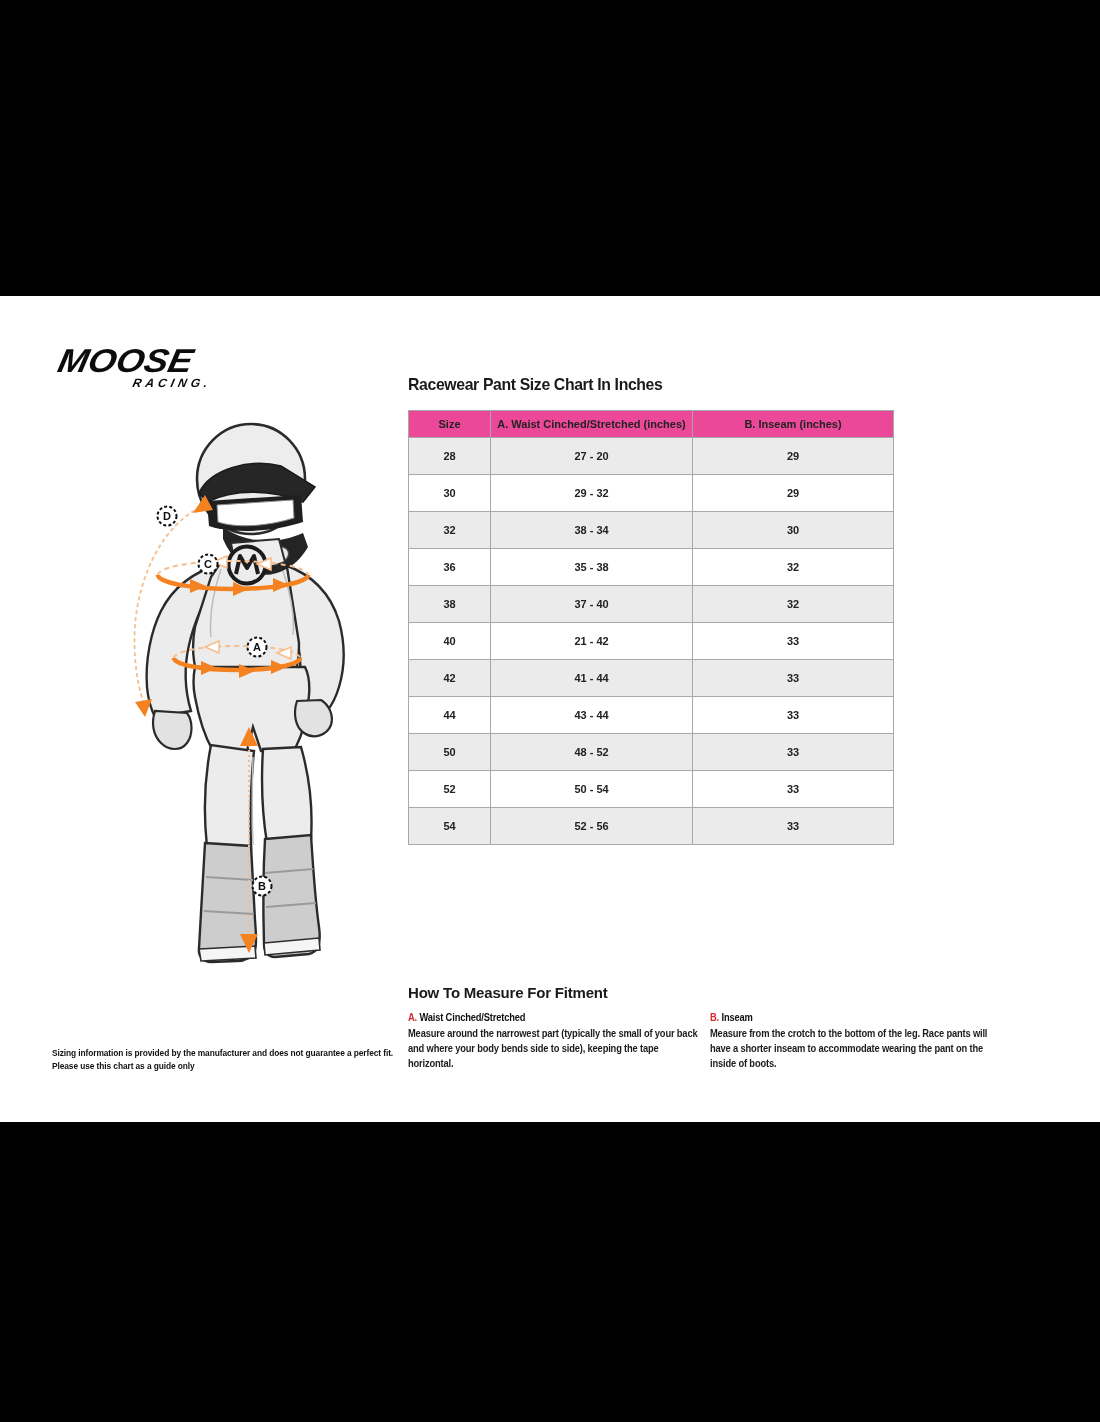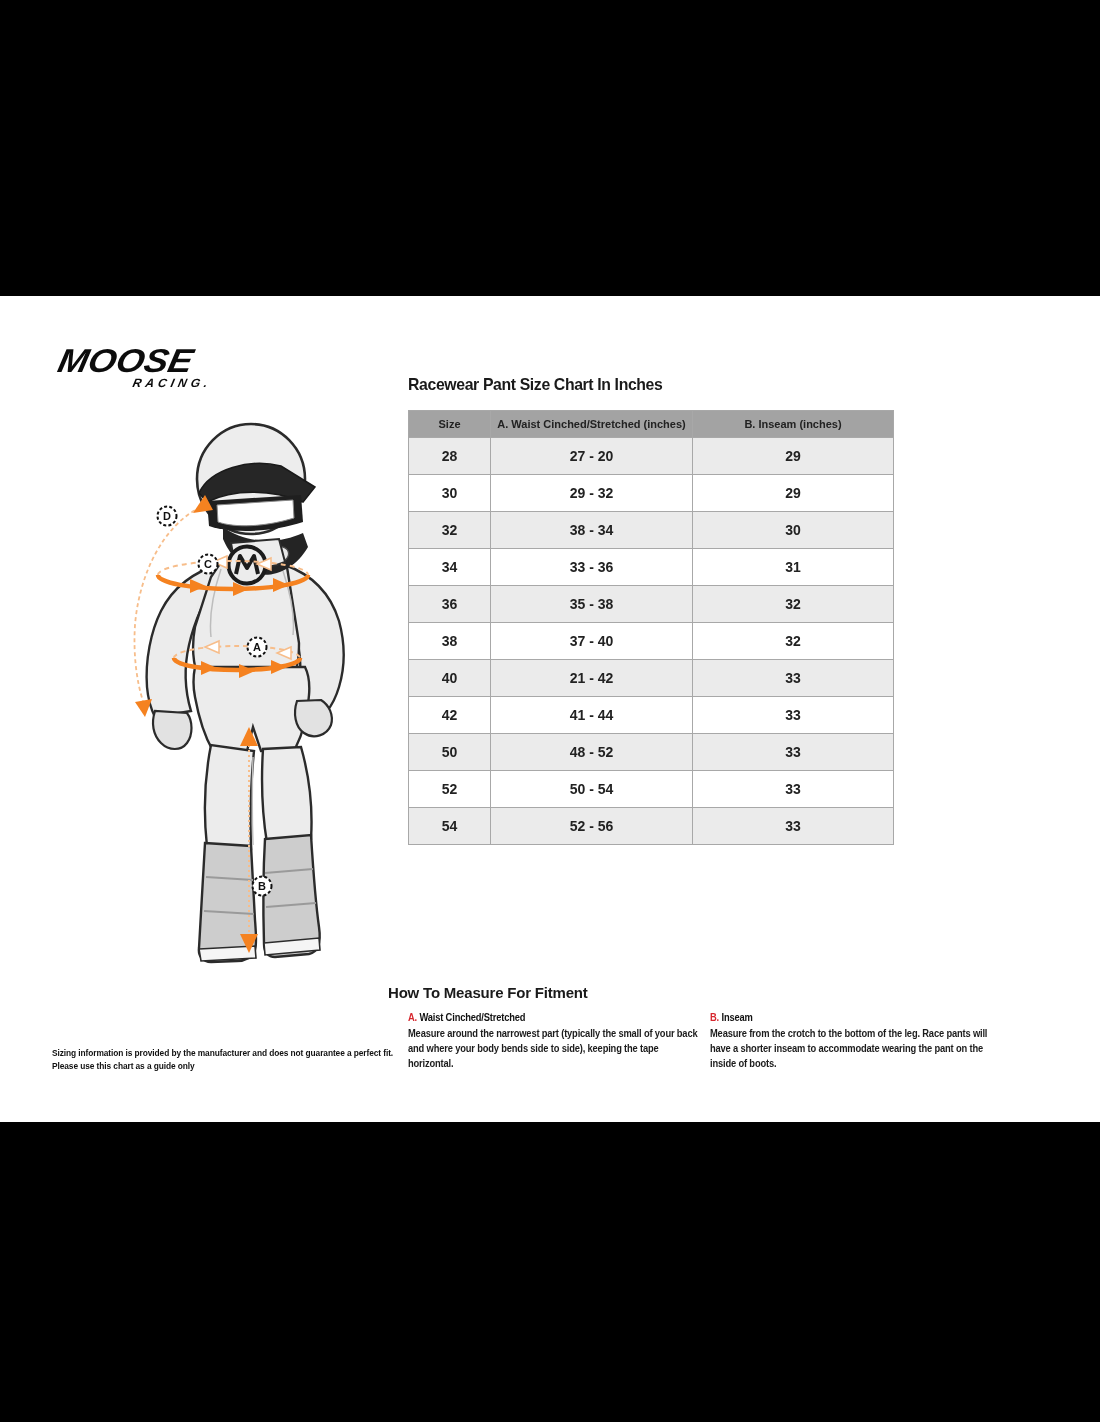--- a/index.html
+++ b/index.html
@@ -10,27 +10,27 @@
   .letterbox.bottom { top:1122px; height:300px; }
 
   
   .logo { position:absolute; left:55px; top:342px; width:160px; color:#0c0c0c; }
   .logo-moose { font-size:36px; font-weight:bold; font-style:italic; letter-spacing:0px; transform:skewX(-12deg) scaleY(0.92); transform-origin:left bottom; line-height:36px; }
   .logo-racing { font-size:12px; font-weight:bold; font-style:italic; letter-spacing:4px; text-align:right; margin-top:-2px; padding-right:2px; transform:skewX(-12deg); transform-origin:left top; }
 
   
   .chart-title { position:absolute; left:408px; top:375px; font-size:17px; font-weight:bold; color:#1a1a1a; letter-spacing:-0.4px; transform:scaleX(0.93); transform-origin:left top; white-space:nowrap; }
   table.size-table { position:absolute; left:408px; top:410px; width:485px; border-collapse:collapse; border:1px solid #8c8c8c; table-layout:fixed; }
-  table.size-table th { background:#a3a3a3; height:27px; font-size:11px; font-weight:bold; color:#222; border:1px solid #a8a8a8; text-align:center; vertical-align:middle; }
-  table.size-table td { height:37px; font-size:14px; font-weight:bold; color:#222; border:1px solid #a8a8a8; text-align:center; vertical-align:middle; background:#ffffff; }
+  table.size-table th { background:#ec4899; height:27px; font-size:11px; font-weight:bold; color:#222; border:1px solid #a8a8a8; text-align:center; vertical-align:middle; }
+  table.size-table td { height:37px; font-size:11px; font-weight:bold; color:#222; border:1px solid #a8a8a8; text-align:center; vertical-align:middle; background:#ffffff; }
   table.size-table tbody tr:nth-child(odd) td { background:#ebebeb; }
   .col-size { width:82px; } .col-waist { width:202px; } .col-inseam { width:201px; }
 
   
-  .measure-heading { position:absolute; left:388px; top:984px; font-size:15px; font-weight:bold; color:#1a1a1a; letter-spacing:-0.2px; white-space:nowrap; }
+  .measure-heading { position:absolute; left:408px; top:984px; font-size:15px; font-weight:bold; color:#1a1a1a; letter-spacing:-0.2px; white-space:nowrap; }
   .measure-item { position:absolute; top:1010px; width:345px; font-size:11px; font-weight:bold; color:#1c1c1c; line-height:15px; letter-spacing:-0.2px; transform:scaleX(0.85); transform-origin:left top; }
   .measure-item.a { left:408px; }
   .measure-item.b { left:710px; }
   .measure-key { color:#d7282f; }
   .measure-label { color:#111; }
   .measure-text { margin-top:1px; }
 
   
   .disclaimer { position:absolute; left:52px; top:1047px; width:420px; font-size:9.5px; font-weight:bold; color:#111; line-height:12.5px; letter-spacing:-0.1px; transform:scaleX(0.88); transform-origin:left top; }
 
@@ -153,42 +153,42 @@
         <td>30</td>
         <td>29 - 32</td>
         <td>29</td>
       </tr>
       <tr>
         <td>32</td>
         <td>38 - 34</td>
         <td>30</td>
       </tr>
       <tr>
-        <td>34</td>
-        <td>33 - 36</td>
-        <td>31</td>
-      </tr>
-      <tr>
         <td>36</td>
         <td>35 - 38</td>
         <td>32</td>
       </tr>
       <tr>
         <td>38</td>
         <td>37 - 40</td>
         <td>32</td>
       </tr>
       <tr>
         <td>40</td>
         <td>21 - 42</td>
         <td>33</td>
       </tr>
       <tr>
         <td>42</td>
         <td>41 - 44</td>
+        <td>33</td>
+      </tr>
+      <tr>
+        <td>44</td>
+        <td>43 - 44</td>
         <td>33</td>
       </tr>
       <tr>
         <td>50</td>
         <td>48 - 52</td>
         <td>33</td>
       </tr>
       <tr>
         <td>52</td>
         <td>50 - 54</td>

